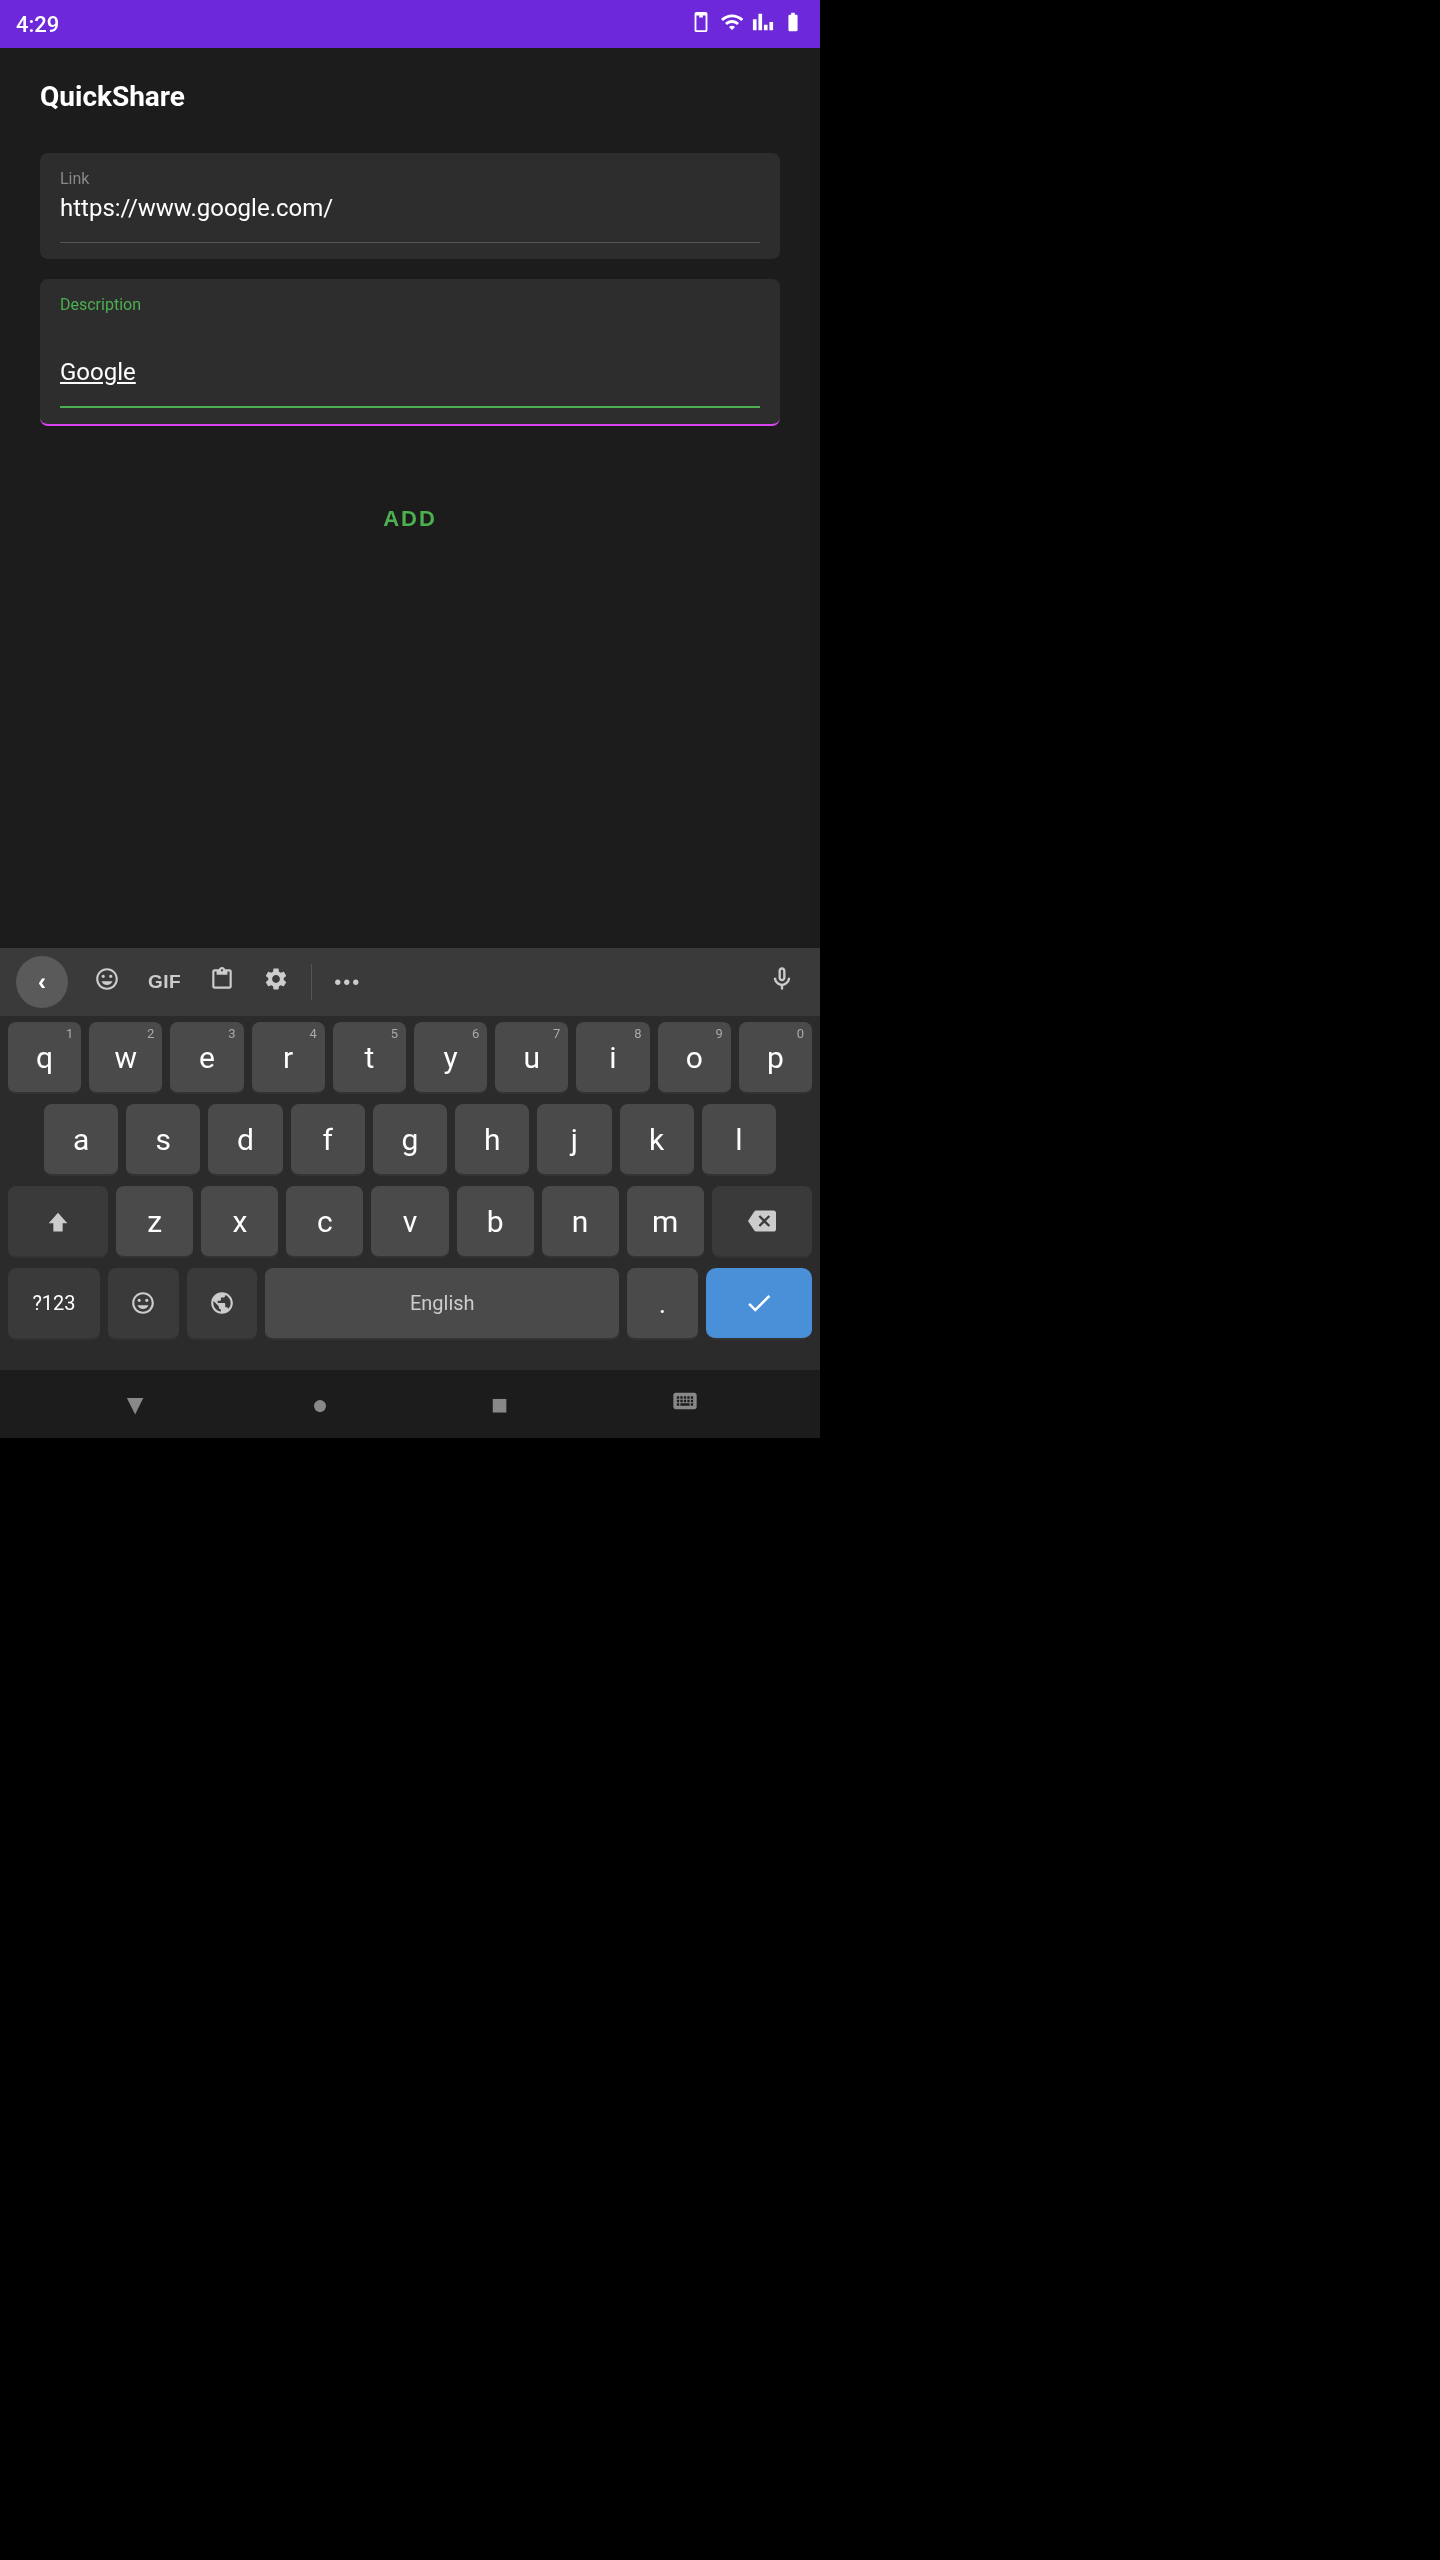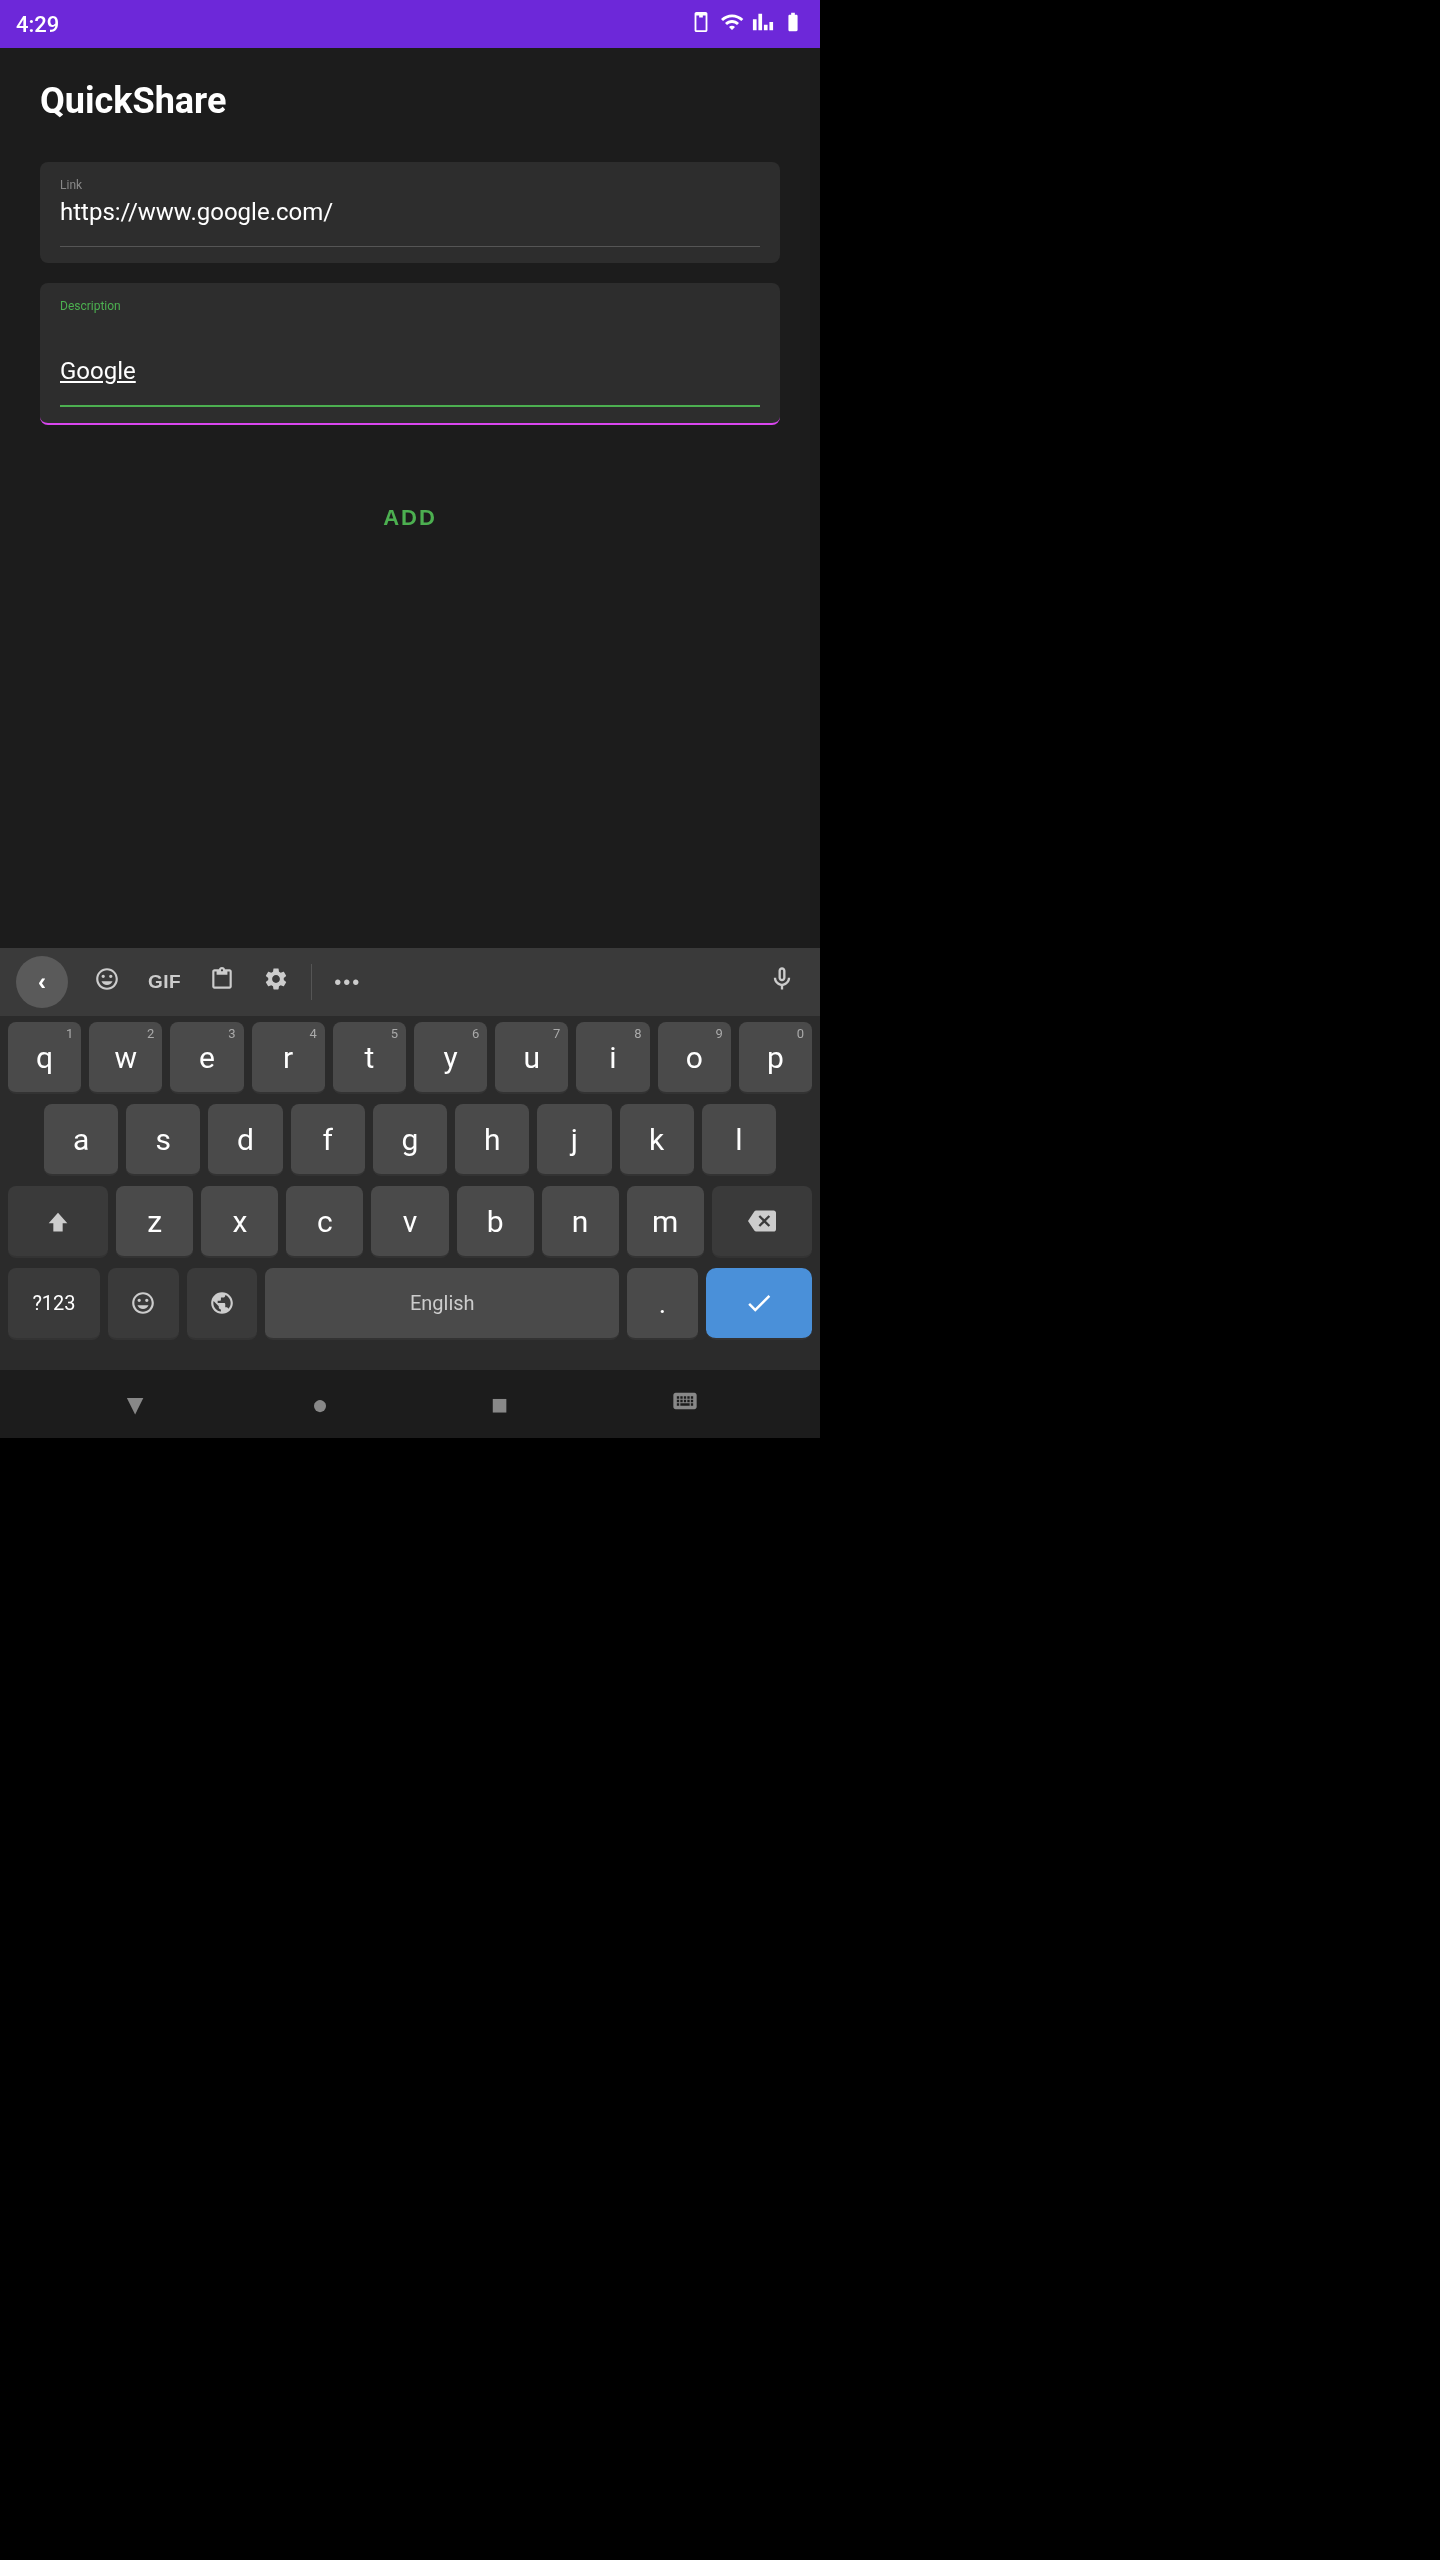--- a/index.html
+++ b/index.html
@@ -39,35 +39,35 @@
     }
 
     
     .app-content {
       background: #1c1c1c;
       min-height: 900px;
       padding: 32px 40px;
     }
 
     .app-title {
-      font-size: 36px;
+      font-size: 28px;
       font-weight: 700;
       color: #fff;
       margin-bottom: 40px;
     }
 
     
     .input-field {
       background: #2d2d2d;
       border-radius: 8px;
       padding: 16px 20px;
       margin-bottom: 20px;
     }
     .input-label {
-      font-size: 12px;
+      font-size: 16px;
       color: #888;
       margin-bottom: 6px;
     }
     .input-label.active {
       color: #4caf50;
     }
     .input-value {
       font-size: 24px;
       color: #fff;
       border-bottom: 1px solid #555;

